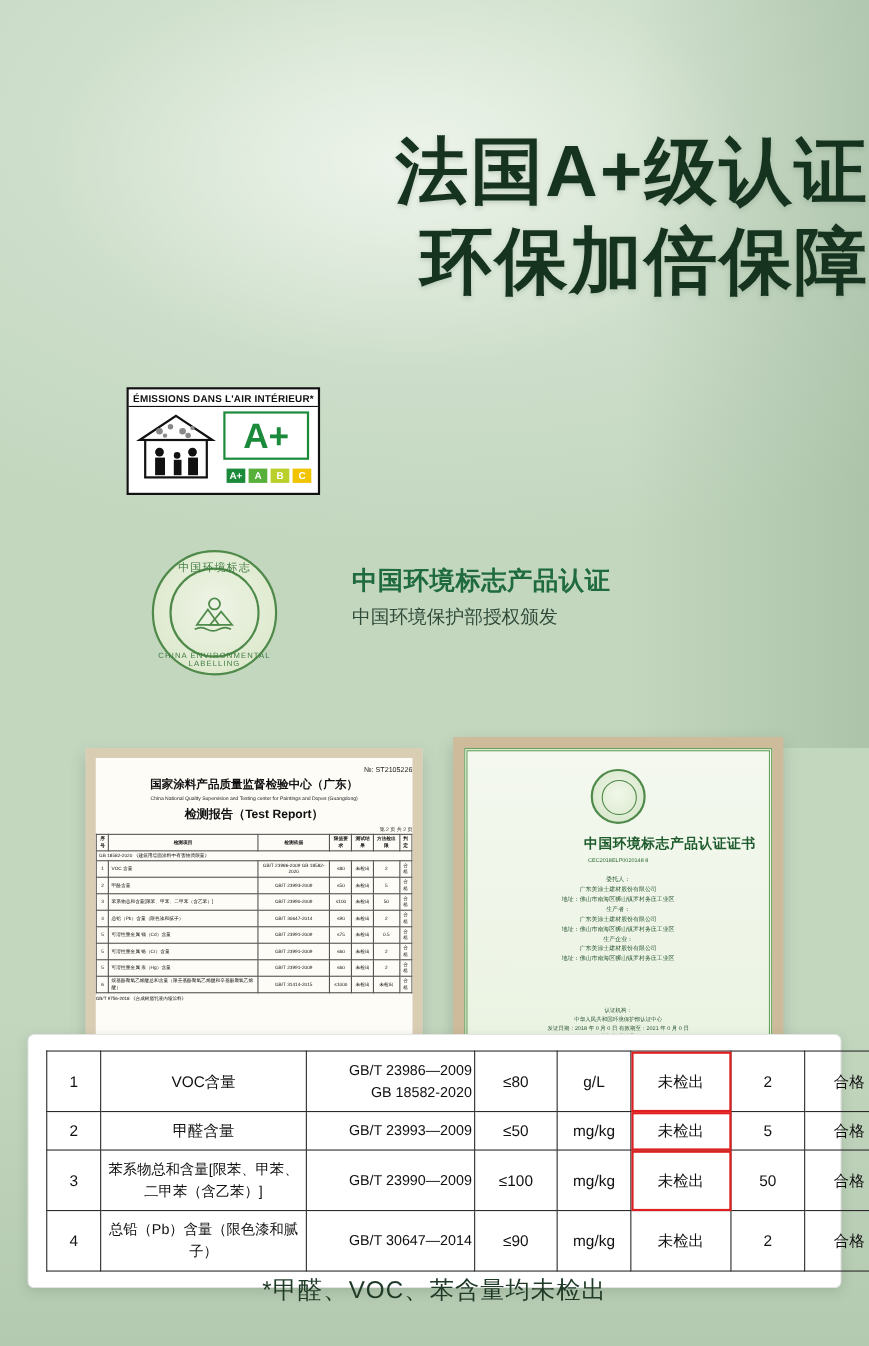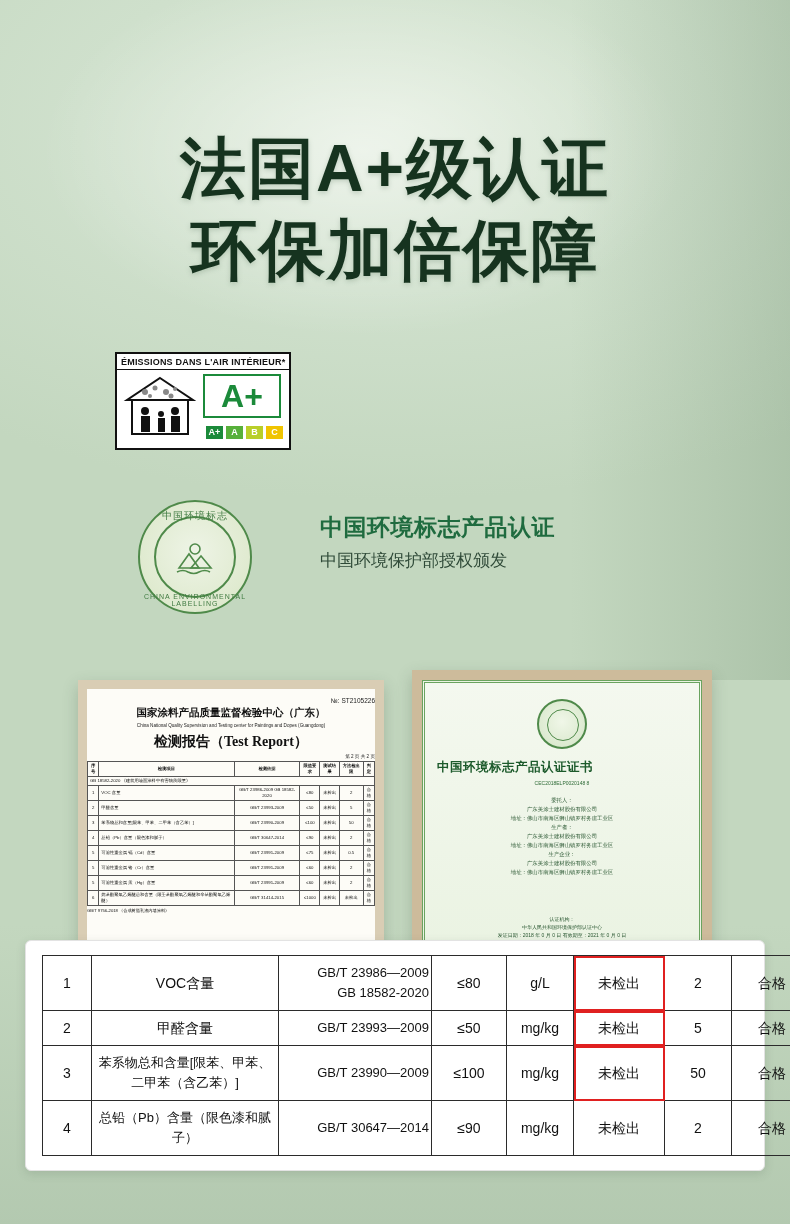--- a/index.html
+++ b/index.html
@@ -27,21 +27,21 @@
     pointer-events:none;
   }
   .bg-shadow-bottom{
     position:absolute;left:0;bottom:0;width:790px;height:300px;
     background:linear-gradient(0deg, rgba(150,175,148,.35) 0%, rgba(150,175,148,0) 100%);
     pointer-events:none;
   }
 
   
   .headline{
-    position:absolute;left:0;top:129px;width:790px;text-align:center;
+    position:absolute;left:0;top:116px;width:790px;text-align:right;
     color:#16331f;
     font-weight:bold;
     letter-spacing:2px;
     text-shadow:0 2px 5px rgba(90,120,95,.28);
   }
   .headline .l1{font-size:66px;line-height:78px;display:block;}
   .headline .l2{font-size:66px;line-height:78px;display:block;margin-top:4px;}
 
   
   .cert1{position:absolute;left:110px;top:352px;width:620px;height:110px;}
@@ -108,21 +108,21 @@
   .docs{position:absolute;left:0;top:660px;width:790px;height:420px;}
   .doc-left{
     position:absolute;left:78px;top:20px;width:306px;height:290px;
     background:#efe9dc;border:9px solid #d9cdb4;box-shadow:0 6px 14px rgba(60,80,60,.25);
     box-sizing:border-box;overflow:hidden;
   }
   .doc-left .inner{background:#fdfcf7;width:100%;height:100%;padding:8px 0;box-sizing:border-box;}
   .dl-no{font-size:6.5px;text-align:right;color:#222;}
   .dl-title{font-size:10.5px;font-weight:bold;text-align:center;color:#111;margin-top:2px;}
   .dl-sub{font-size:4.6px;text-align:center;color:#222;margin-top:2px;line-height:7px;}
-  .dl-title2{font-size:14px;font-weight:bold;text-align:center;color:#111;margin-top:4px;font-family:Liberation Serif, serif;}
+  .dl-title2{font-size:11px;font-weight:bold;text-align:center;color:#111;margin-top:4px;}
   .dl-page{font-size:4.6px;text-align:right;color:#222;margin-top:3px;}
   table.dl-table{width:100%;border-collapse:collapse;margin-top:2px;}
   table.dl-table th,table.dl-table td{
     border:.5px solid #555;font-size:4.3px;color:#111;padding:1px 1px;text-align:center;line-height:6px;
   }
   table.dl-table td.l{text-align:left;padding-left:2px;}
   .dl-foot{font-size:4.2px;color:#111;margin-top:2px;}
 
   .doc-right{
     position:absolute;left:412px;top:10px;width:300px;height:300px;
@@ -135,21 +135,21 @@
     background:linear-gradient(180deg,#f4f8ef 0%,#eaf3e2 100%);
     border:3px double #6aa35f;padding:10px 12px;position:relative;
   }
   .dr-seal{
     width:46px;height:46px;border-radius:50%;margin:6px auto 0;
     border:2px solid #4f8a4a;
     background:radial-gradient(circle at 50% 45%,#f0f7e8 0%,#dcead0 70%,#cde0bf 100%);
     position:relative;
   }
   .dr-seal .ring{position:absolute;left:8px;top:8px;width:30px;height:30px;border-radius:50%;border:1.5px solid #4f8a4a;}
-  .dr-title{text-align:left;font-size:12.5px;font-weight:bold;color:#1c5a2b;margin-top:10px;letter-spacing:.5px;}
+  .dr-title{text-align:right;font-size:12.5px;font-weight:bold;color:#1c5a2b;margin-top:10px;letter-spacing:.5px;}
   .dr-code{text-align:center;font-size:5px;color:#2e6b37;margin-top:4px;}
   .dr-rows{margin-top:10px;}
   .dr-row{text-align:center;font-size:5.4px;color:#27552f;line-height:9px;}
   .dr-bottom{position:absolute;left:0;bottom:10px;width:100%;text-align:center;font-size:5px;color:#27552f;line-height:8px;}
 
   
   .leaf{
     position:absolute;left:60px;bottom:0;width:190px;height:120px;
     background:radial-gradient(ellipse 140px 90px at 30% 100%, #7fae72 0%, #9cc28c 40%, rgba(160,196,148,0) 72%);
     border-top-right-radius:90px;
@@ -419,13 +419,14 @@
           <td class="limit">≤90</td>
           <td class="unit">mg/kg</td>
           <td class="res">未检出</td>
           <td class="val">2</td>
           <td class="judge">合格</td>
         </tr>
       </tbody>
     </table>
   </div>
 
+  <div class="note">*甲醛、VOC、苯含量均未检出</div>
 </div>
 
 </body></html>

